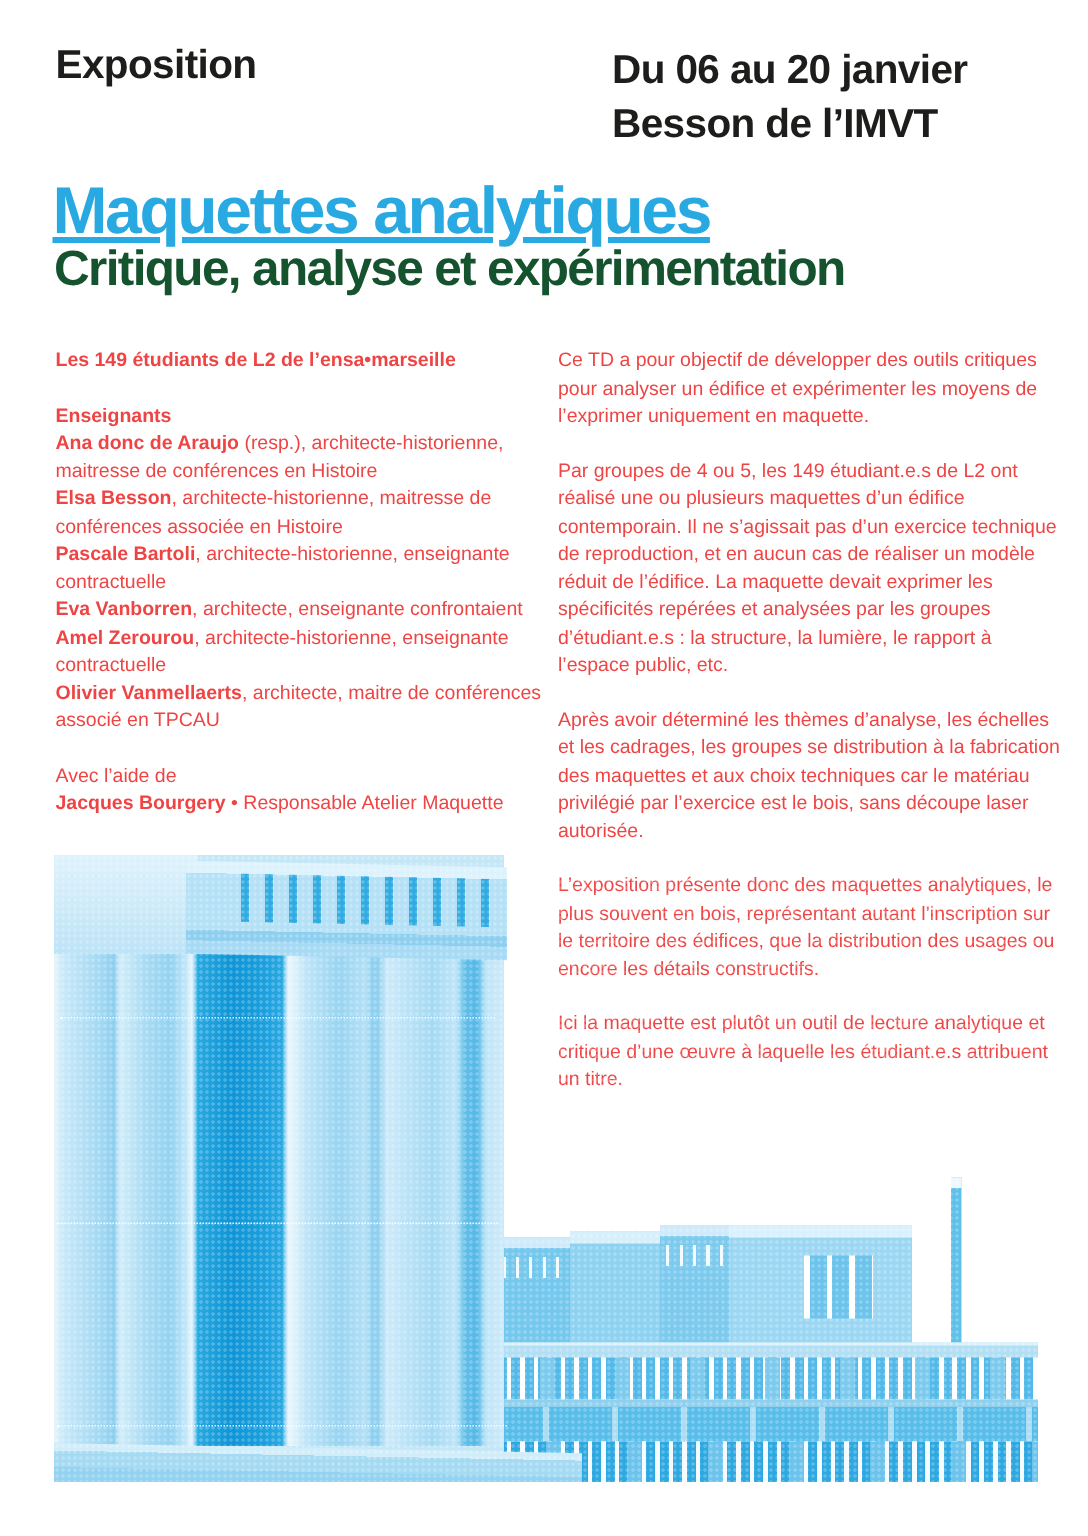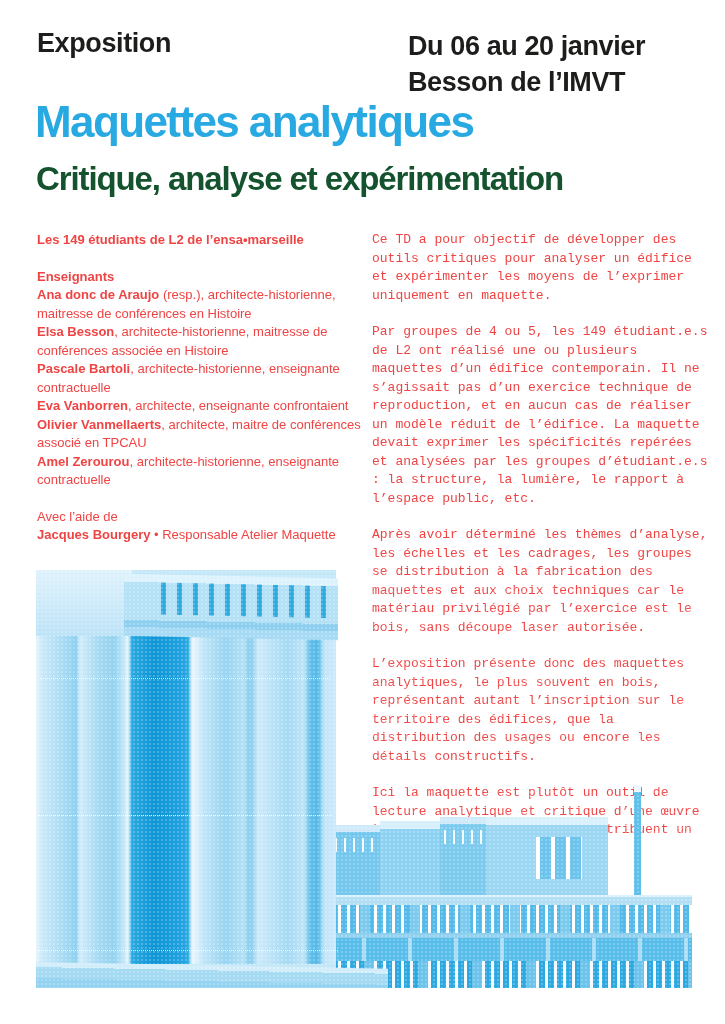--- a/index.html
+++ b/index.html
@@ -8,29 +8,29 @@
     font-family:"Liberation Sans", sans-serif;color:#1d1d1b;
     -webkit-font-smoothing:antialiased;
   }
   .page{position:absolute;inset:0;}
 
   
   .kicker{position:absolute;left:37px;top:28px;font-size:27px;font-weight:700;letter-spacing:-0.4px;}
   .datebox{position:absolute;left:372px;top:28px;font-size:27px;font-weight:700;line-height:36px;letter-spacing:-0.4px;margin-left:36px;}
 
   
-  .title{position:absolute;left:35px;top:100px;color:#29a9e1;font-size:44px;font-weight:700;letter-spacing:-1.6px;line-height:1;white-space:nowrap;}
+  .title{position:absolute;left:35px;top:119px;color:#29a9e1;font-size:44px;font-weight:700;letter-spacing:-1.6px;line-height:1;white-space:nowrap;text-decoration:underline;}
   .subtitle{position:absolute;left:36px;top:162px;color:#14532d;font-size:33px;font-weight:700;letter-spacing:-1.1px;line-height:1;white-space:nowrap;}
 
   
   .col{position:absolute;top:231px;color:#ef4444;font-size:13px;line-height:18.5px;}
   .left-col{left:37px;width:330px;}
   .right-col{left:372px;width:336px;}
   .left-col .block{margin:0 0 18px;}
-  .left-col p,.right-col p{margin:0 0 18px;font-family:Liberation Mono, monospace;}
+  .left-col p,.right-col p{margin:0 0 18px;}
   strong{font-weight:700;}
 
   
   .photo{position:absolute;left:36px;top:570px;width:656px;height:418px;overflow:hidden;}
   .photo *{position:absolute;}
 
   .tower{left:0;top:2;width:300px;height:416px;background:#c4e7f8;z-index:2;}
   .pier{left:0;top:0;width:96px;height:74px;background:linear-gradient(180deg,#dff2fc,#b8e1f6);}
   .cornice{left:88px;top:6px;width:214px;height:62px;transform:skewY(1.2deg);
     background:linear-gradient(180deg,#dcf2fc 0px,#dcf2fc 8px,#b5e1f6 8px,#b5e1f6 46px,#8ecff0 46px,#8ecff0 53px,#a7daf4 53px);}
@@ -105,22 +105,22 @@
   <div class="col left-col">
     <div class="block">
       <strong>Les 149 étudiants de L2 de l’ensa•marseille</strong>
     </div>
     <div class="block">
       <div><strong>Enseignants</strong></div>
       <div><strong>Ana donc de Araujo</strong><span> (resp.), architecte-historienne, maitresse de conférences en Histoire</span></div>
       <div><strong>Elsa Besson</strong><span>, architecte-historienne, maitresse de conférences associée en Histoire</span></div>
       <div><strong>Pascale Bartoli</strong><span>, architecte-historienne, enseignante contractuelle</span></div>
       <div><strong>Eva Vanborren</strong><span>, architecte, enseignante confrontaient</span></div>
+      <div><strong>Amel Zerourou</strong><span>, architecte-historienne, enseignante contractuelle</span></div>
       <div><strong>Olivier Vanmellaerts</strong><span>, architecte, maitre de conférences associé en TPCAU</span></div>
-      <div><strong>Amel Zerourou</strong><span>, architecte-historienne, enseignante contractuelle</span></div>
     </div>
     <div class="block">
       <div>Avec l’aide de</div>
       <div><strong>Jacques Bourgery</strong><span> • Responsable Atelier Maquette</span></div>
     </div>
   </div>
 
   <div class="col right-col">
     <p>Ce TD a pour objectif de développer des outils critiques pour analyser un édifice et expérimenter les moyens de l’exprimer uniquement en maquette.</p>
     <p>Par groupes de 4 ou 5, les 149 étudiant.e.s de L2 ont réalisé une ou plusieurs maquettes d’un édifice contemporain. Il ne s’agissait pas d’un exercice technique de reproduction, et en aucun cas de réaliser un modèle réduit de l’édifice. La maquette devait exprimer les spécificités repérées et analysées par les groupes d’étudiant.e.s : la structure, la lumière, le rapport à l’espace public, etc.</p>

